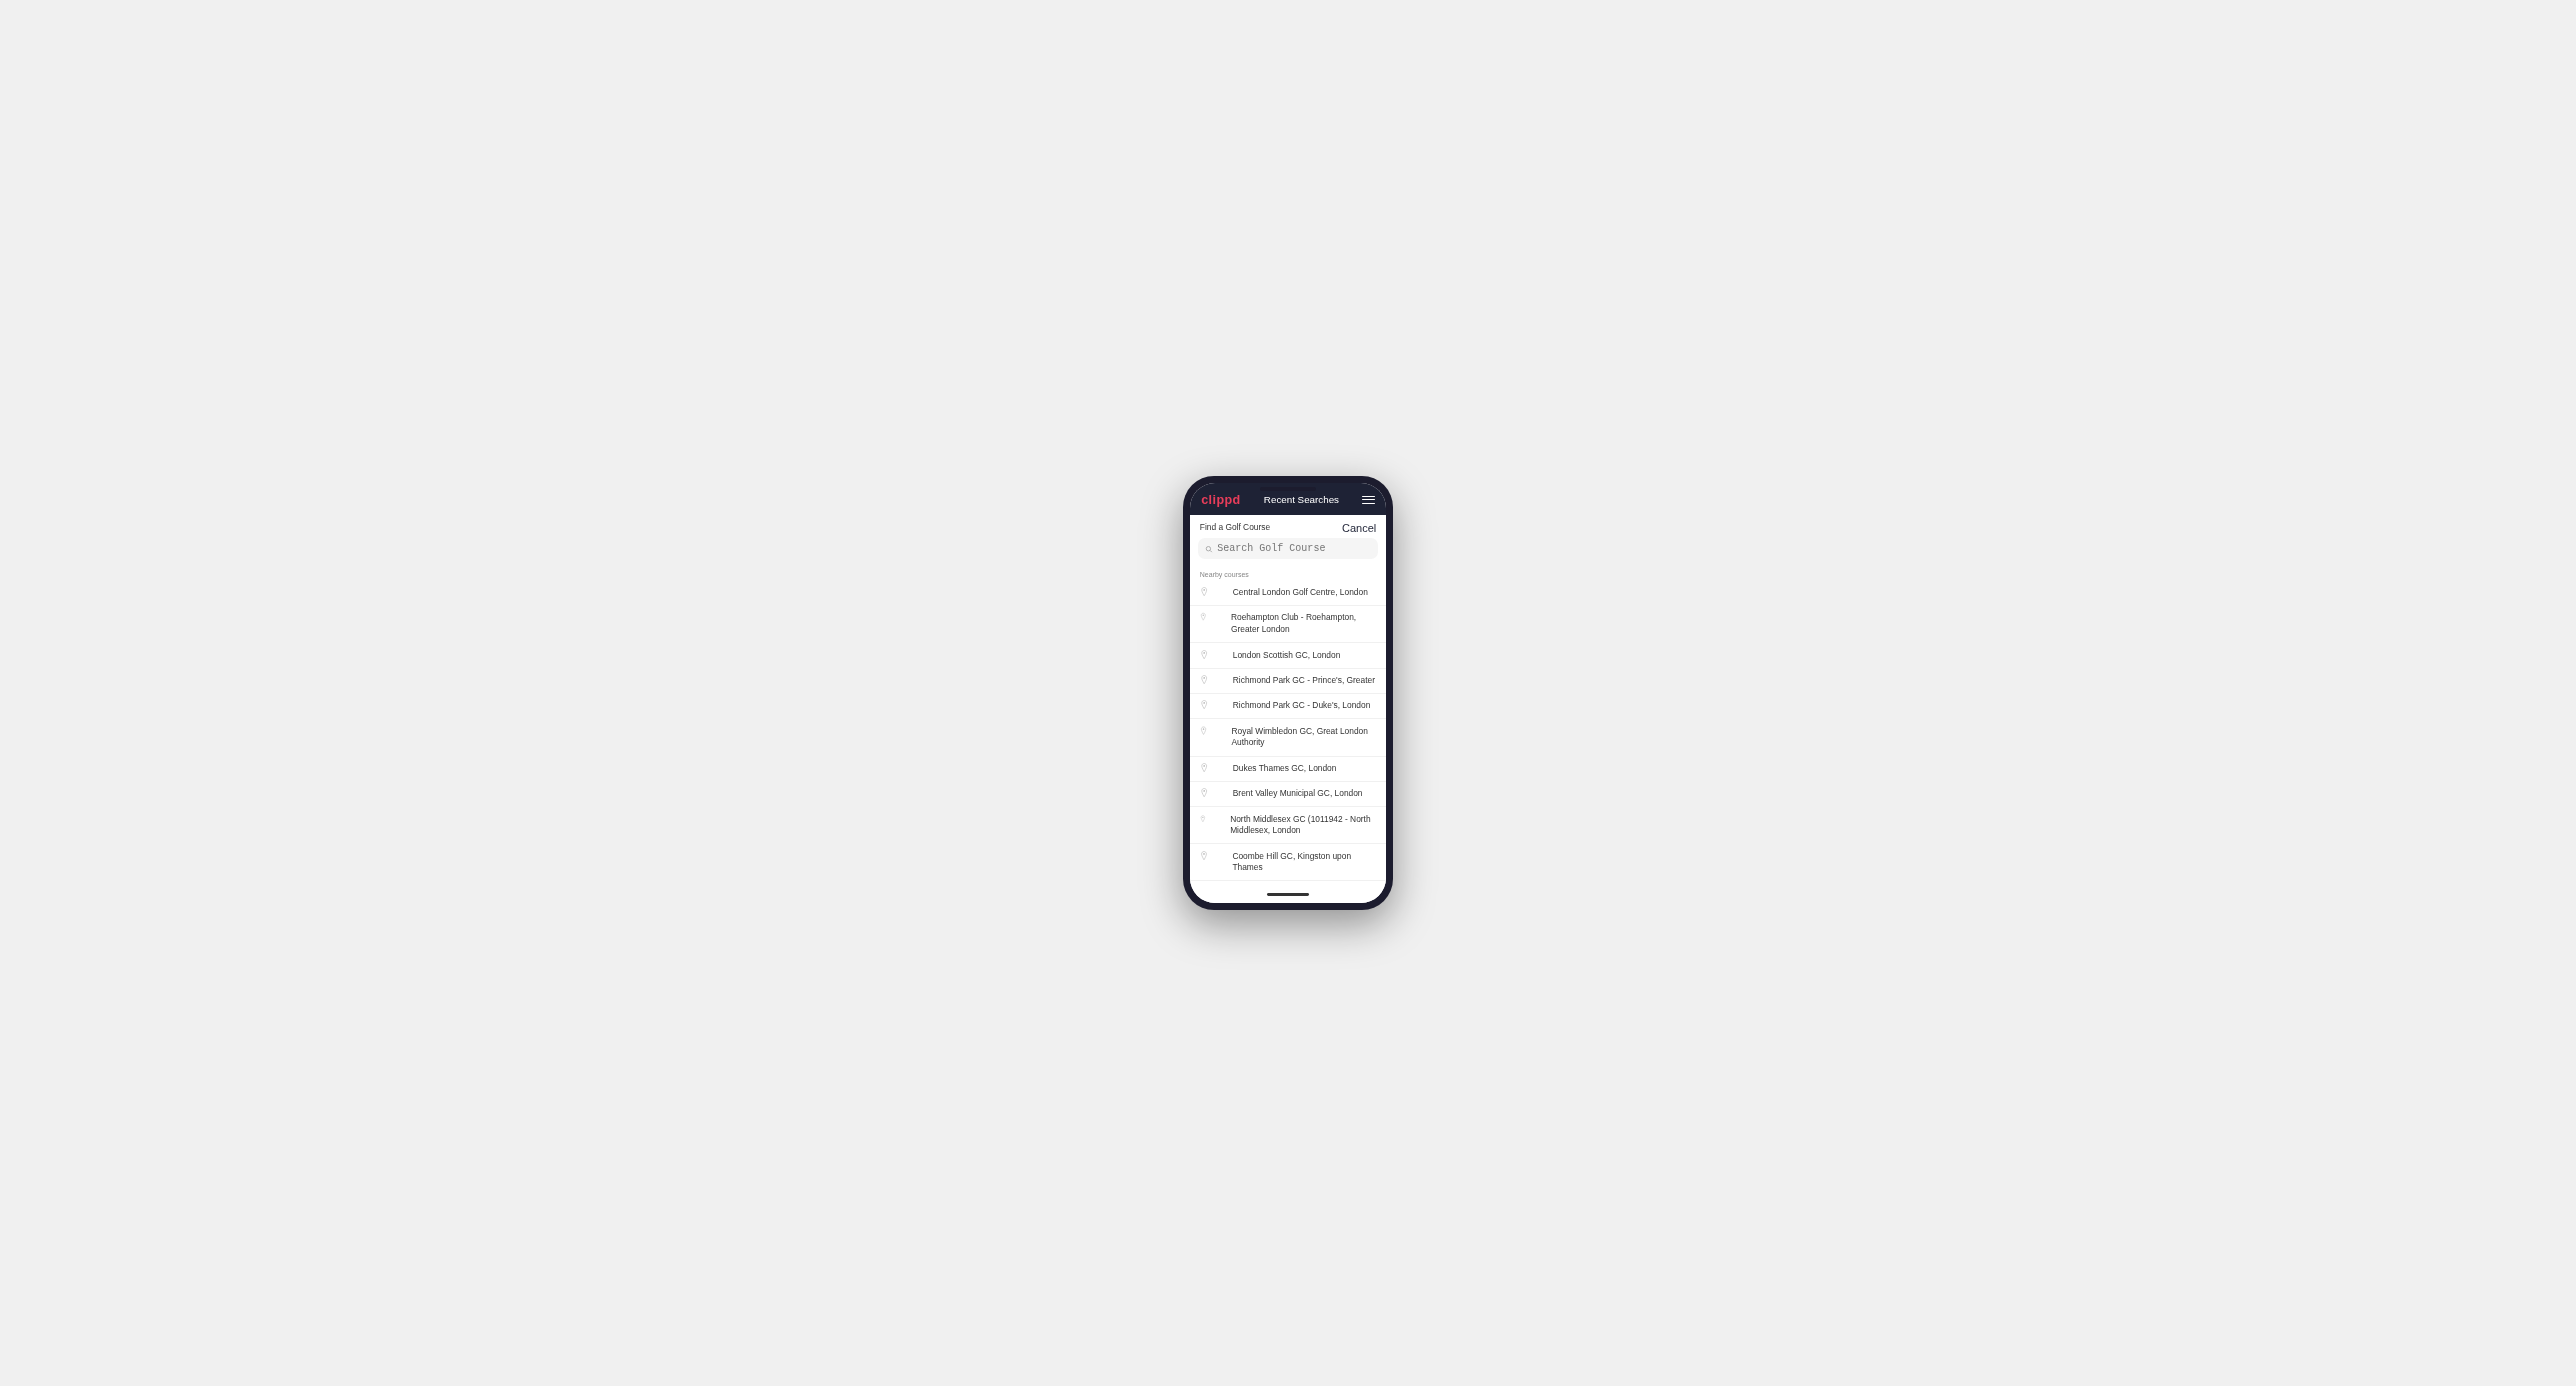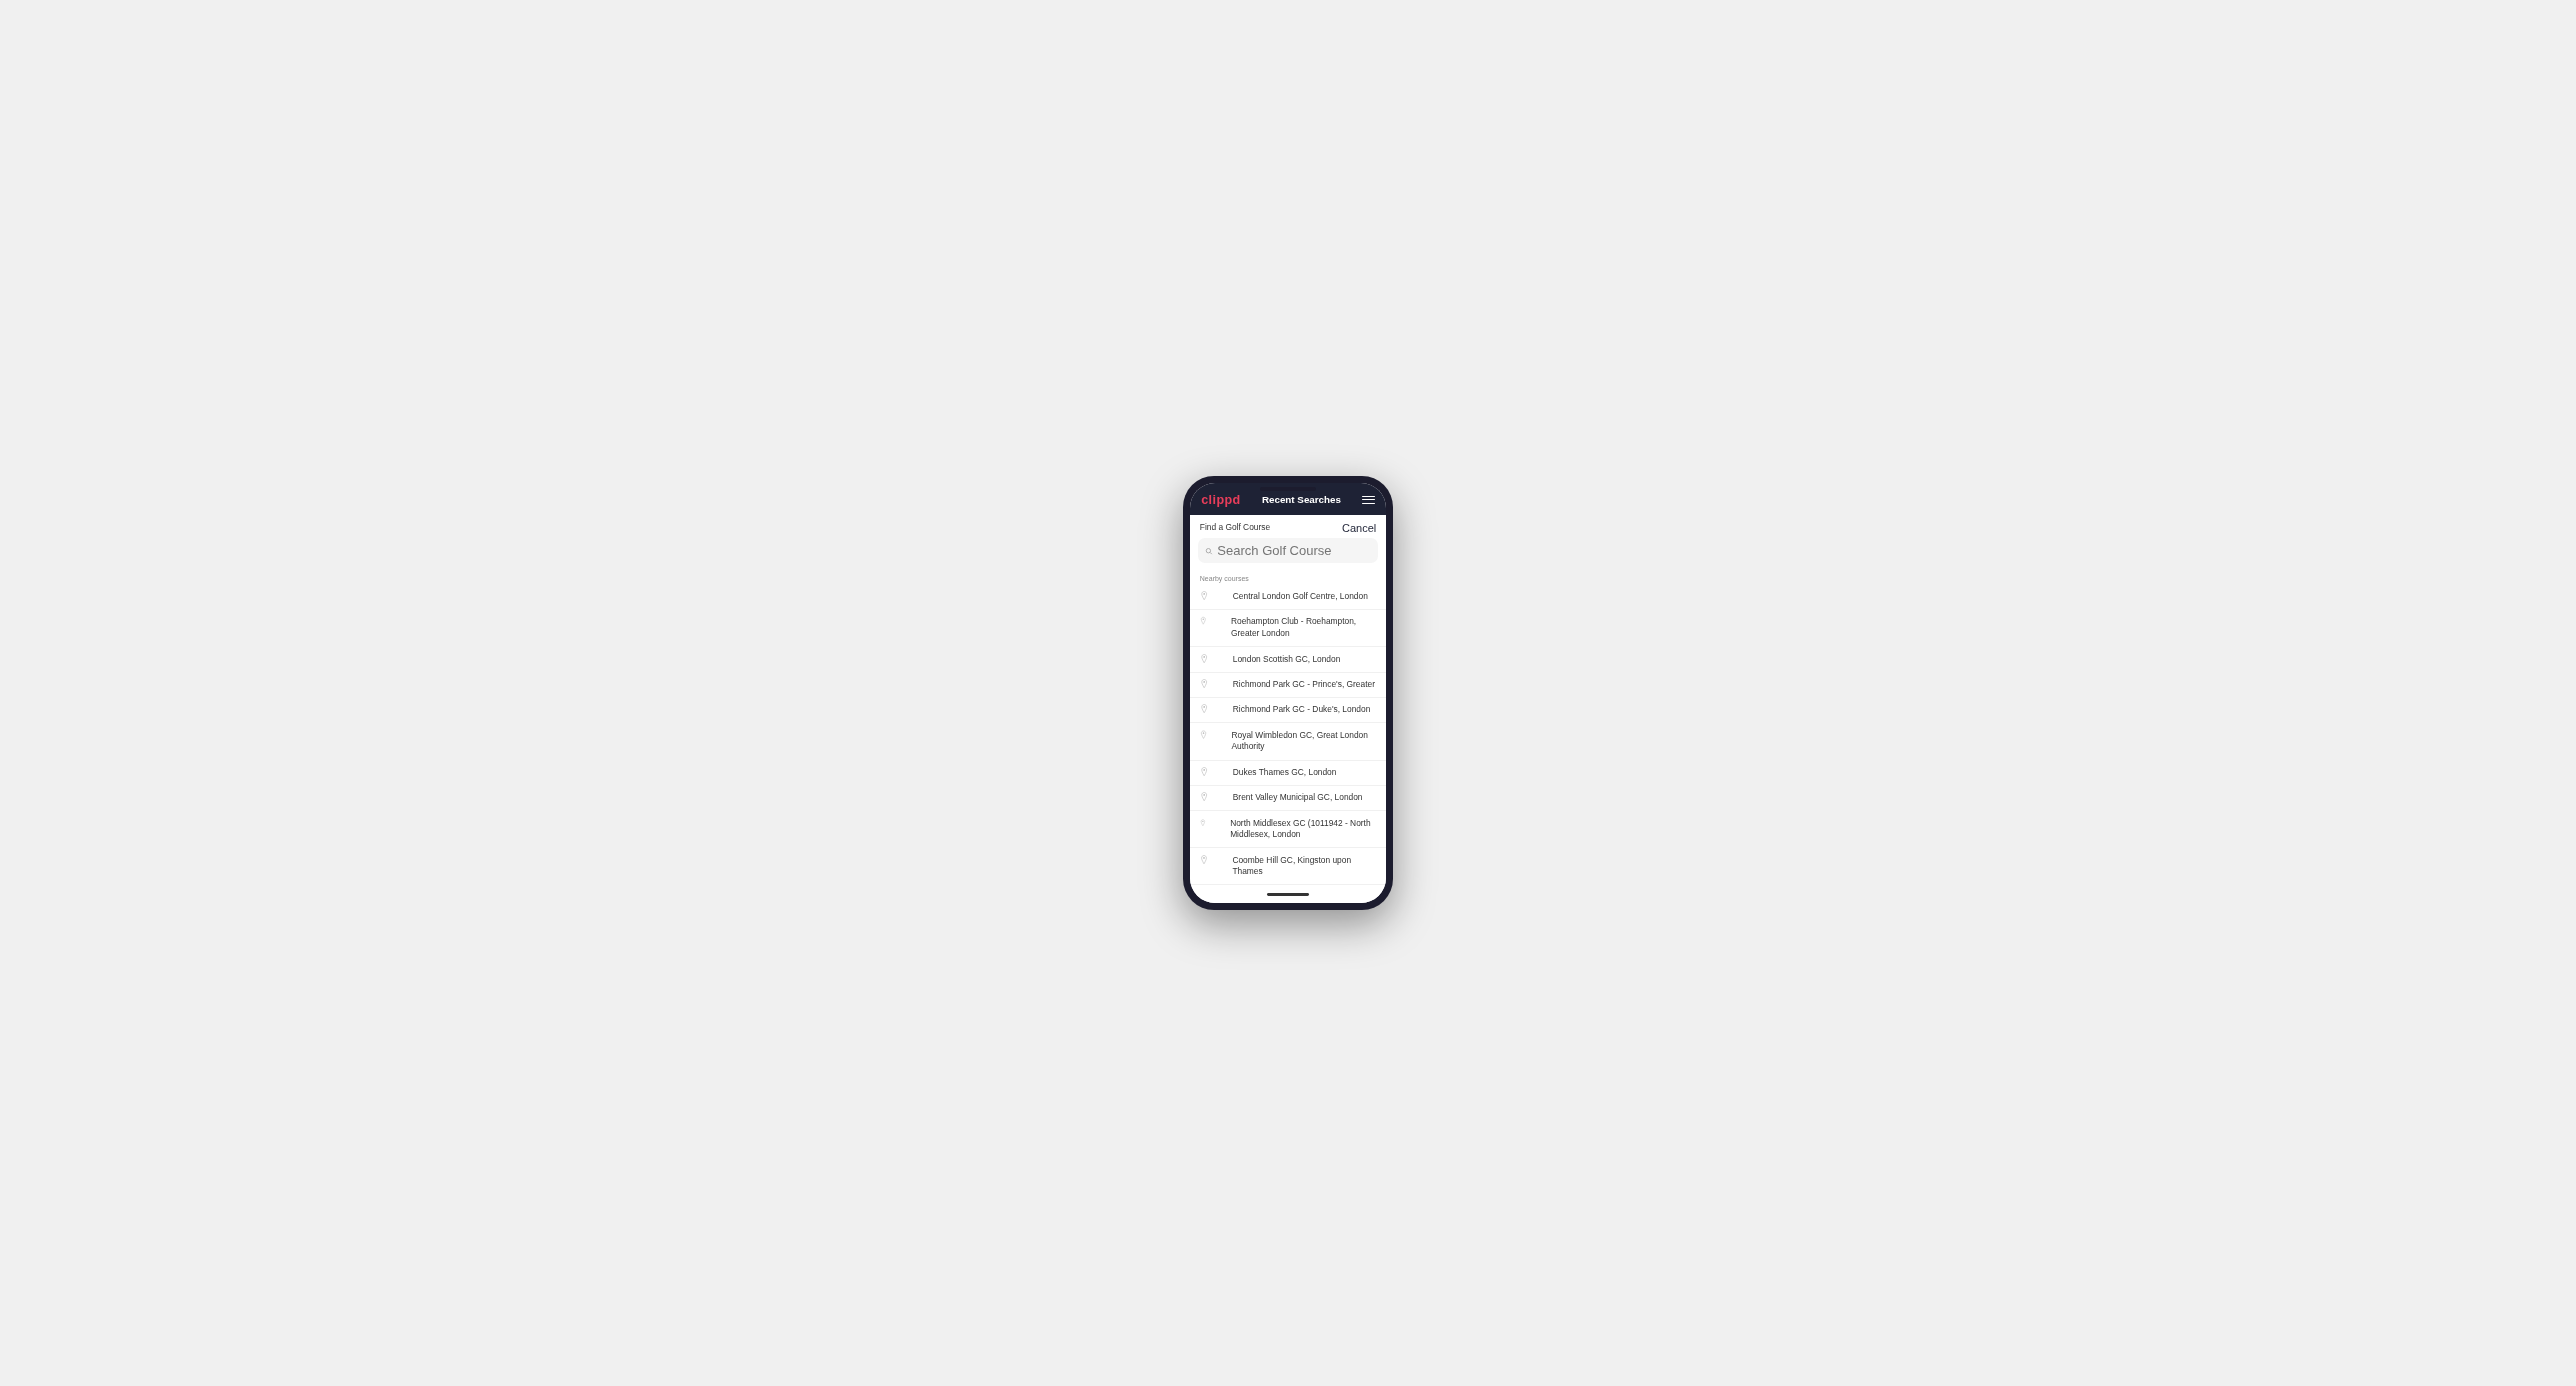--- a/index.html
+++ b/index.html
@@ -58,21 +58,21 @@
     .app-logo {
       color: #e83d5a;
       font-size: 12.6px;
       font-weight: 700;
       letter-spacing: 0.4px;
     }
 
     .app-title {
       color: #ffffff;
       font-size: 9.8px;
-      font-weight: 700;
+      font-weight: 400;
     }
 
     .menu-icon {
       color: #ffffff;
       font-size: 11.2px;
       cursor: pointer;
       display: flex;
       flex-direction: column;
       gap: 2.1px;
     }
@@ -117,23 +117,24 @@
       display: flex;
       align-items: center;
       padding: 4.9px 7px;
       gap: 4.2px;
     }
 
     .search-input {
       border: none;
       background: transparent;
       outline: none;
-      font-size: 13px;
+      font-size: 10px;
       color: #aaaaaa;
       width: 100%;
+      font-family: Liberation Mono, monospace;
     }
 
     
     .divider {
       height: 0.7px;
       background: #e8e8e8;
       margin: 0;
     }
 
     

